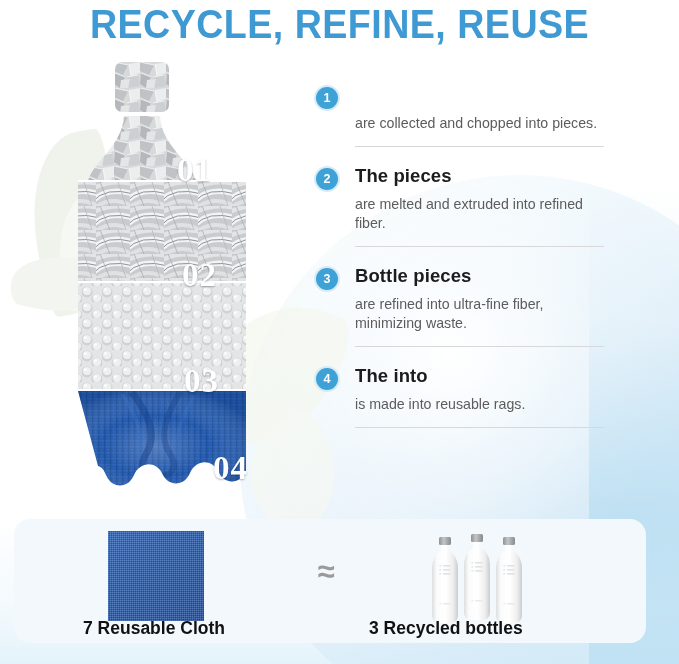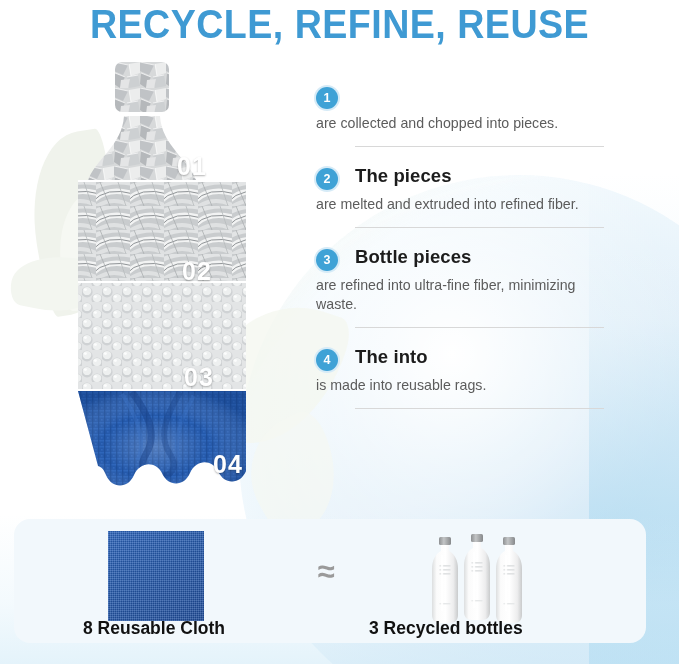--- a/index.html
+++ b/index.html
@@ -86,25 +86,25 @@
     left:62px; top:62px;
     width:200px; height:448px;
     z-index:4;
   }
   #bottle svg{ display:block; width:200px; height:448px; }
 
   .bandnum{
     position:absolute;
     color:#ffffff;
     font-weight:bold;
-    font-size:25px;
+    font-size:33px;
     letter-spacing:1px;
     text-shadow:0 1px 2px rgba(0,0,0,.30);
     z-index:6;
-    font-family:Liberation Sans, sans-serif;
+    font-family:Liberation Serif, serif;
   }
   #n1{ left:177px; top:152px; }
   #n2{ left:182px; top:257px; }
   #n3{ left:184px; top:363px; }
   #n4{ left:178px; top:450px;margin-left:35px; }
 
   
   #steps{
     position:absolute;
     left:316px; top:84px;
@@ -127,20 +127,21 @@
     margin-top:3px;
   }
   .step-title{
     margin-left:17px;
     font-size:18.5px;
     font-weight:bold;
     color:#1c1c1c;
     letter-spacing:.1px;
   }
   .step-body{
+    margin-left:39px;
     margin-top:5px;
     font-size:14.2px;
     line-height:19px;
     color:#5c5c5c;
   }
   .step-rule{
     margin-left:39px;
     margin-top:13px;
     height:1px;
     background:#d8d8d8;
@@ -382,15 +383,15 @@
           <rect x="7.5" y="68" width="11" height="1.4" fill="#e6e8e9"></rect>
           <path d="M10,20 v56" stroke="#ffffff" stroke-width="2.4" opacity=".85" fill="none"></path>
         </g>
       </defs>
       <use href="#btl" x="0" y="6"></use>
       <use href="#btl" x="32" y="3"></use>
       <use href="#btl" x="64" y="6"></use>
     </svg>
   </div>
 
-  <div class="label" id="lbl-left">8 Reusable Cloth</div>
+  <div class="label" id="lbl-left">7 Reusable Cloth</div>
   <div class="label" id="lbl-right">3 Recycled bottles</div>
 </div>
 
 </body></html>

